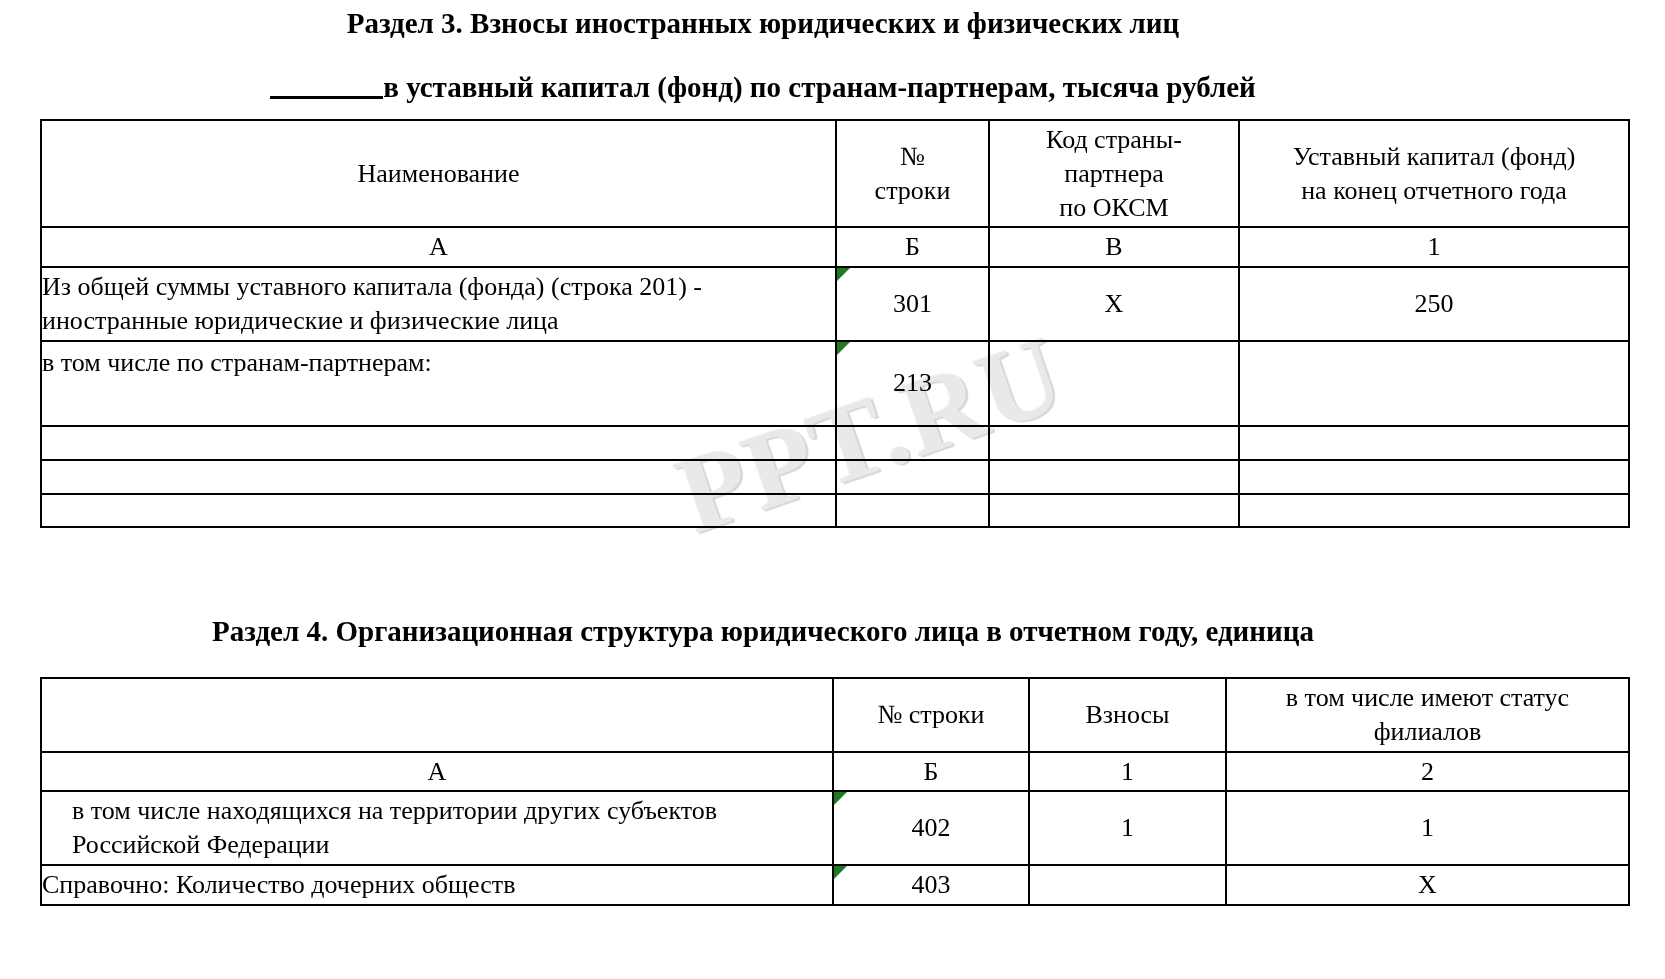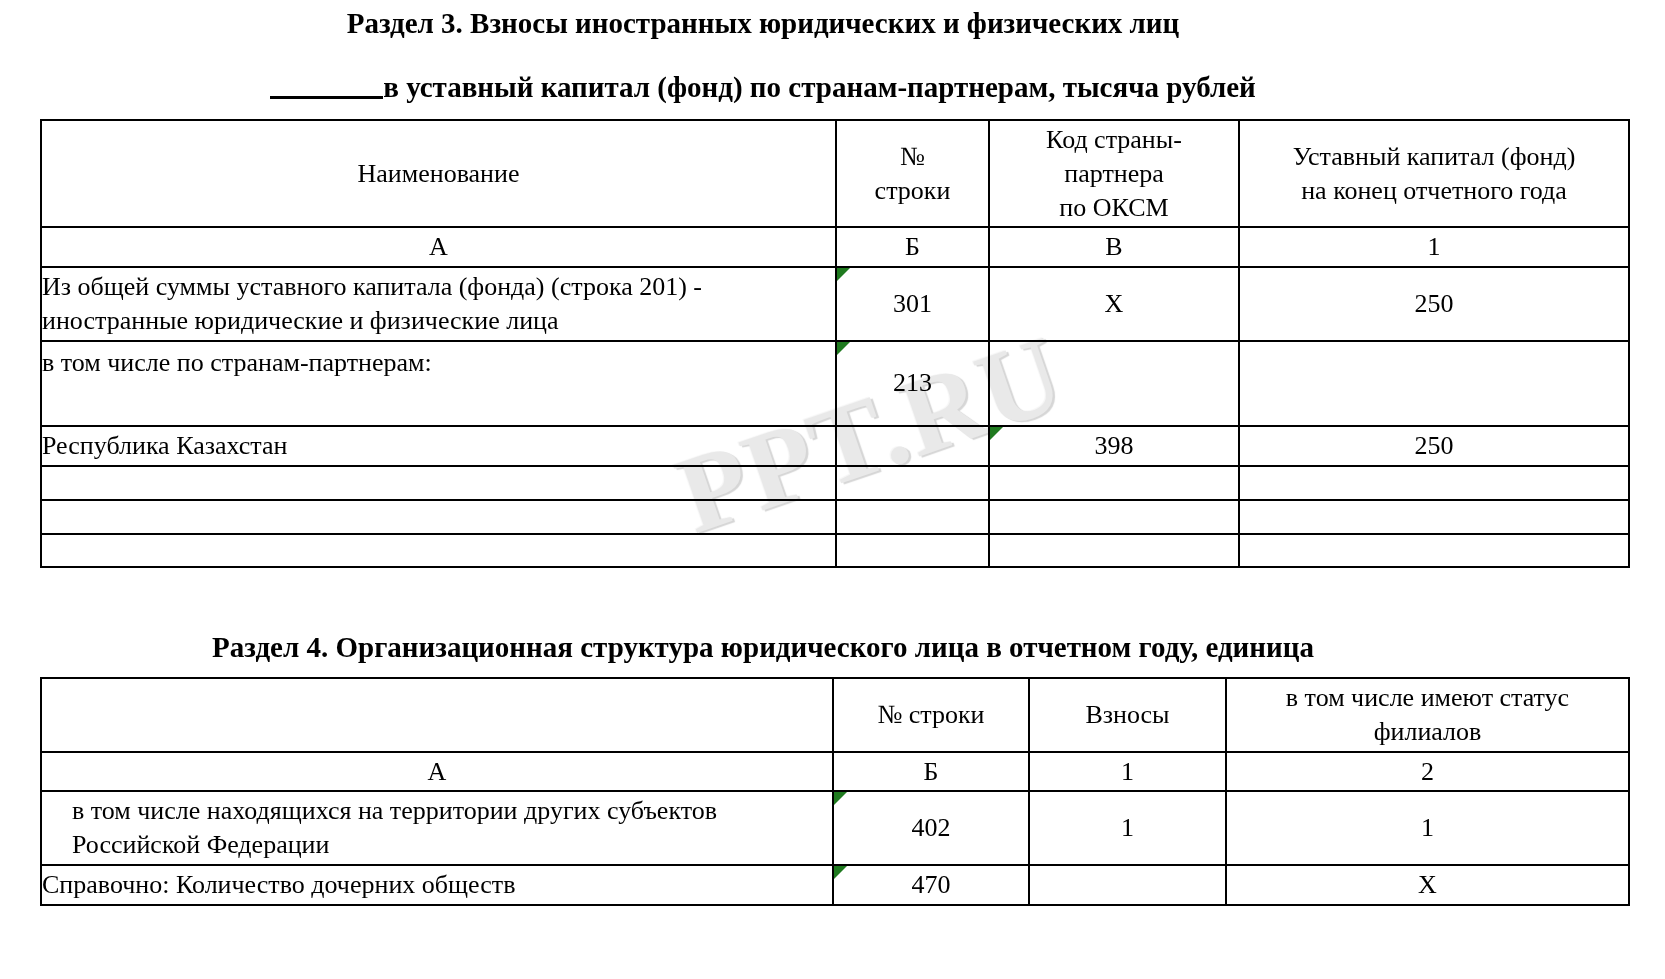--- a/index.html
+++ b/index.html
@@ -8,21 +8,21 @@
     background:#ffffff;color:#000;
     font-family:"Liberation Serif","DejaVu Serif",serif;
   }
   
   .sec-title{
     position:absolute;left:0;width:1526px;text-align:center;
     font-weight:bold;font-size:29px;line-height:1.2;white-space:nowrap;
   }
   #title3-l1{top:6px;}
   #title3-l2{top:44px;margin-top:26px;}
-  #title4{top:630px;}
+  #title4{top:614px;}
   .blank{
     display:inline-block;width:113px;height:4px;
     border-bottom:3px solid #000;transform:translateY(2px);
   }
   
   .watermark{
     position:absolute;left:636px;top:374px;width:470px;
     font-size:110px;font-weight:bold;line-height:1.1;text-align:center;
     color:#e9e9e9;letter-spacing:2px;
     text-shadow:2px 2px 1px #d6d6d6,-1px -1px 1px #f6f6f6;
@@ -91,26 +91,20 @@
     <td class="corner">301</td>
     <td>Х</td>
     <td>250</td>
   </tr>
   <tr style="height:85px">
     <td class="name ind1 vtop">в том числе по странам-партнерам:</td>
     <td class="corner">213</td>
     <td></td>
     <td></td>
   </tr>
-  <tr style="height:35px">
-    <td class="name ind1">Республика Казахстан</td>
-    <td></td>
-    <td class="corner">398</td>
-    <td>250</td>
-  </tr>
   <tr style="height:34px">
     <td class="name"></td>
     <td></td>
     <td></td>
     <td></td>
   </tr>
   <tr style="height:34px">
     <td class="name"></td>
     <td></td>
     <td></td>
@@ -150,18 +144,18 @@
   </tr>
   <tr style="height:66px">
     <td class="name pre ind2">в том числе находящихся на территории других субъектов
 Российской Федерации</td>
     <td class="corner">402</td>
     <td>1</td>
     <td>1</td>
   </tr>
   <tr style="height:35px">
     <td class="name">Справочно: Количество дочерних обществ</td>
-    <td class="corner">470</td>
+    <td class="corner">403</td>
     <td></td>
     <td>Х</td>
   </tr>
 </tbody>
   </table>
 
 </body></html>

